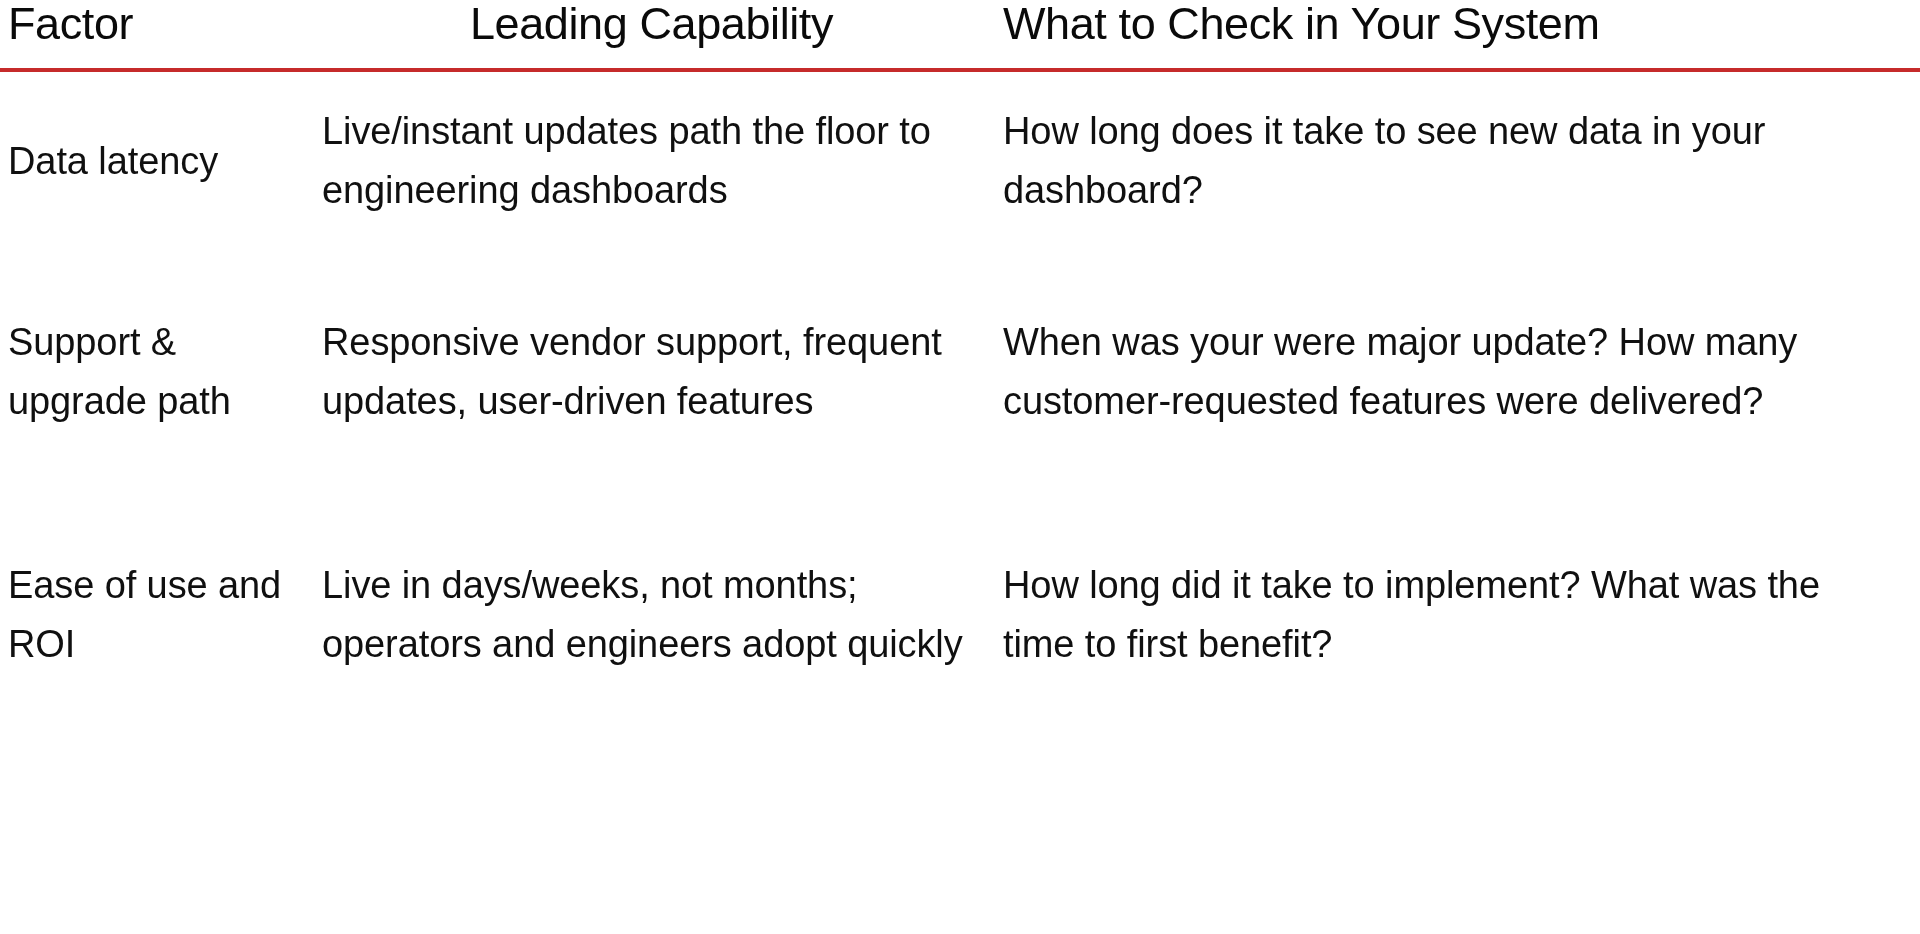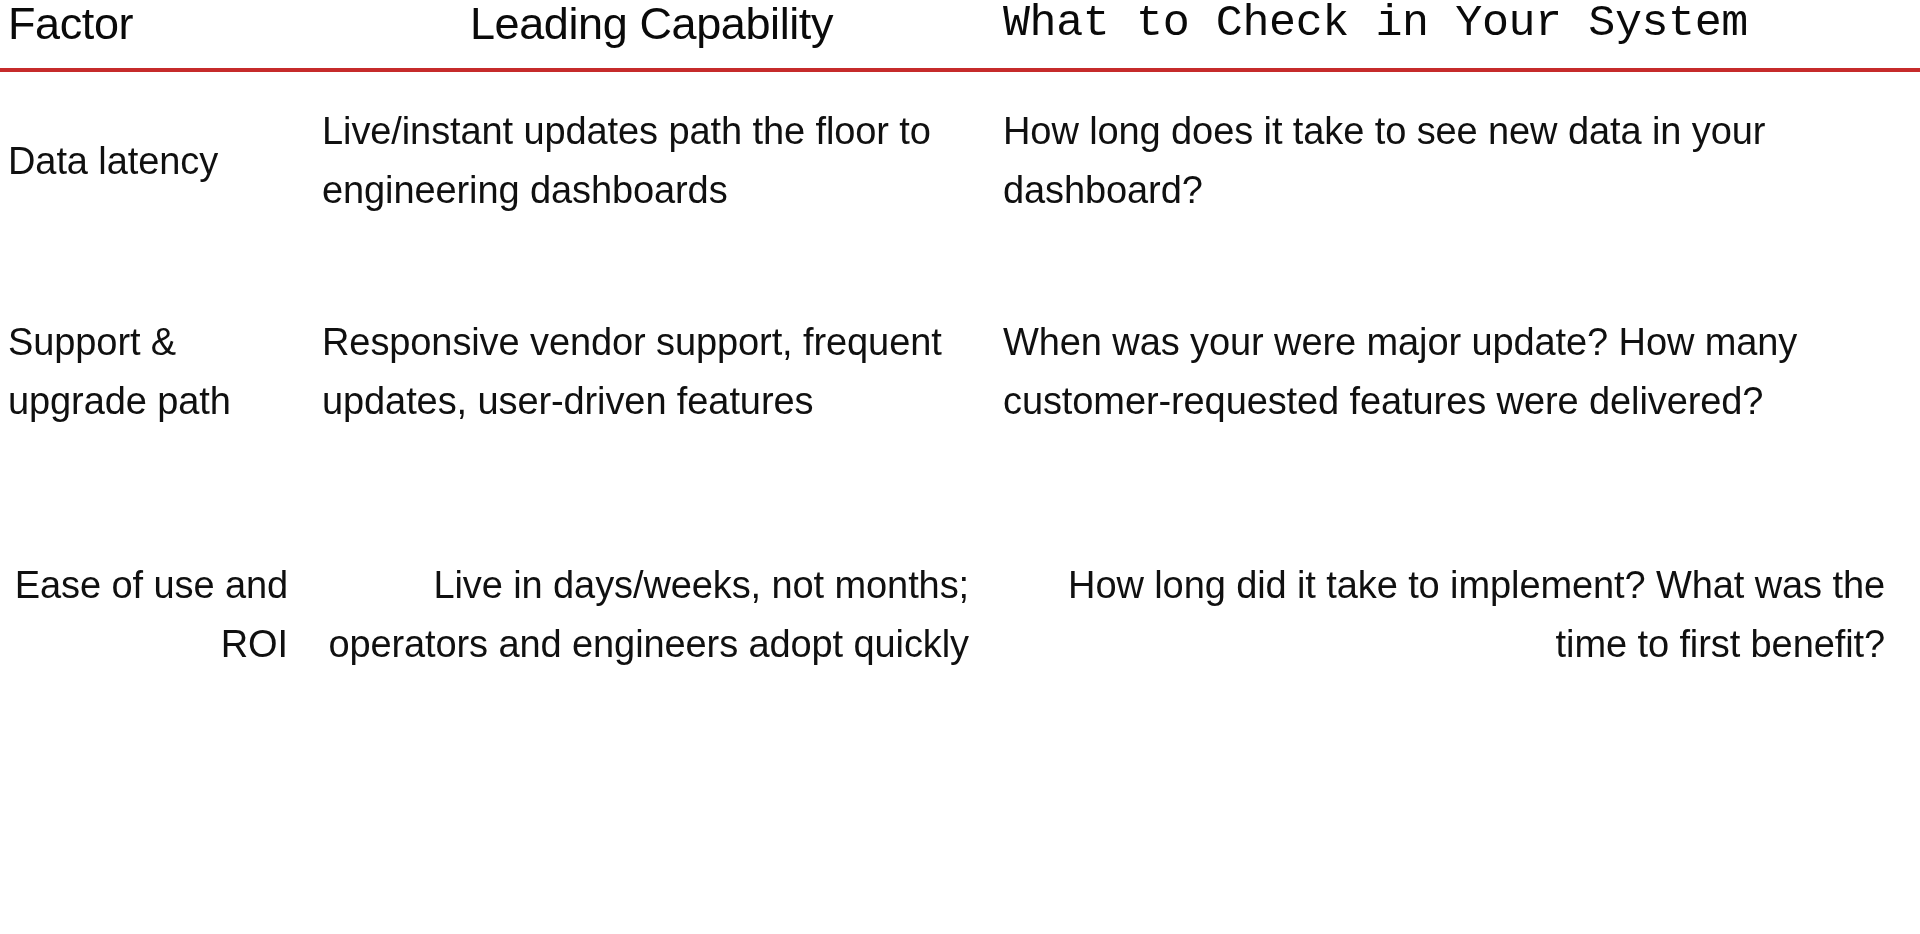--- a/index.html
+++ b/index.html
@@ -62,41 +62,41 @@
     padding: 14px 16px 14px 0;
     font-weight: 400;
   }
   tbody td.c1 { padding-left: 8px; padding-right: 24px; }
   tbody td.c2 { padding-left: 10px; padding-right: 26px; }
   tbody td.c3 { padding-left: 8px; padding-right: 35px; }
 
   tbody tr.row-1 td { height: 150px; }
   tbody tr.row-2 td { height: 150px; }
   tbody tr.row-3 td { height: 215px; }
-  tbody tr.row-4 td { height: 215px; text-align: right; }
+  tbody tr.row-4 td { height: 215px; }
 
   .cell-text { display: block; }
 </style>
 </head>
 <body>
 
 <div class="slide">
 
   <table class="cmp-table">
     <colgroup>
       <col class="col-factor">
       <col class="col-leading">
       <col class="col-check">
     </colgroup>
 
     <thead>
       <tr>
         <th class="c1" style="border-bottom-color: rgb(198, 43, 43);">Factor</th>
         <th class="c2" style="border-bottom-color: rgb(198, 43, 43);">Leading Capability</th>
-        <th class="c3" style="border-bottom-color: rgb(198, 43, 43); font-family: Liberation Mono, monospace;">What to Check in Your System</th>
+        <th class="c3" style="border-bottom-color: rgb(198, 43, 43);">What to Check in Your System</th>
       </tr>
     </thead>
 
     <tbody>
 
       <tr class="row-1">
         <td class="c1">
           <span class="cell-text">Data latency</span>
         </td>
         <td class="c2">

